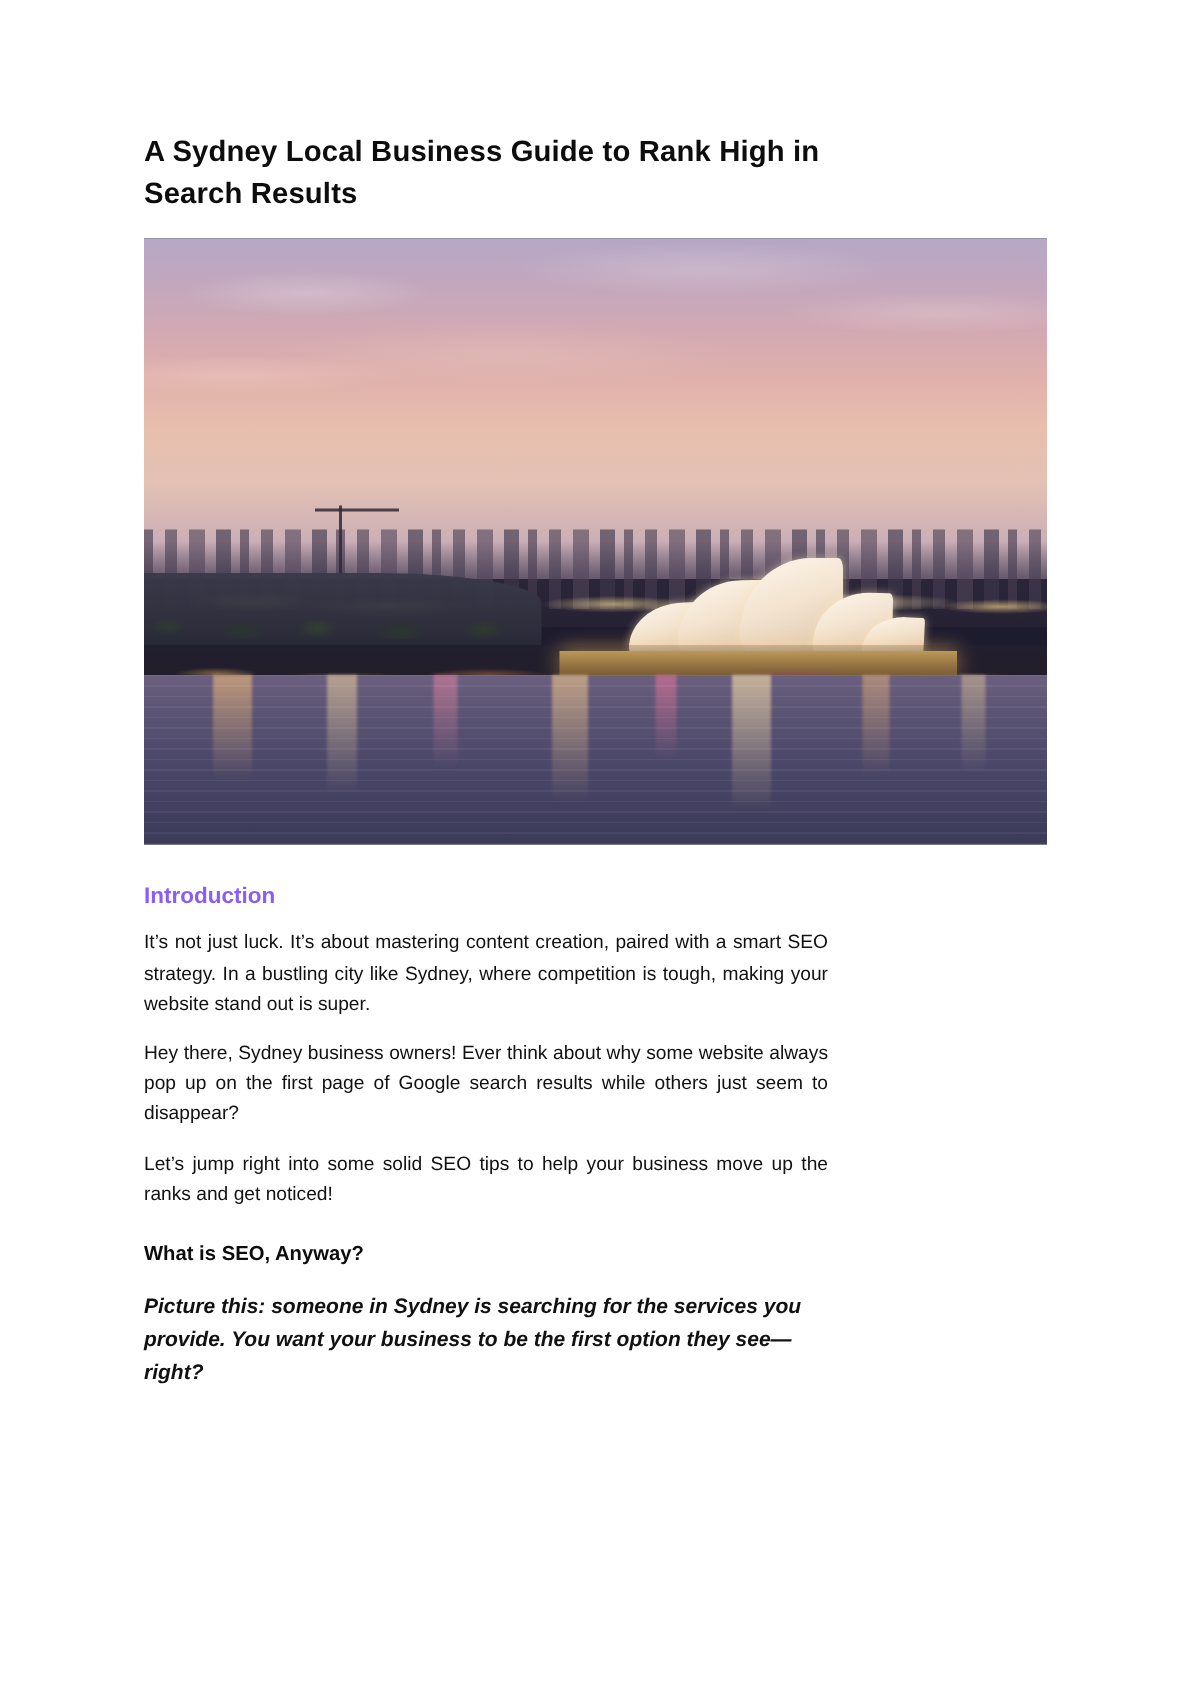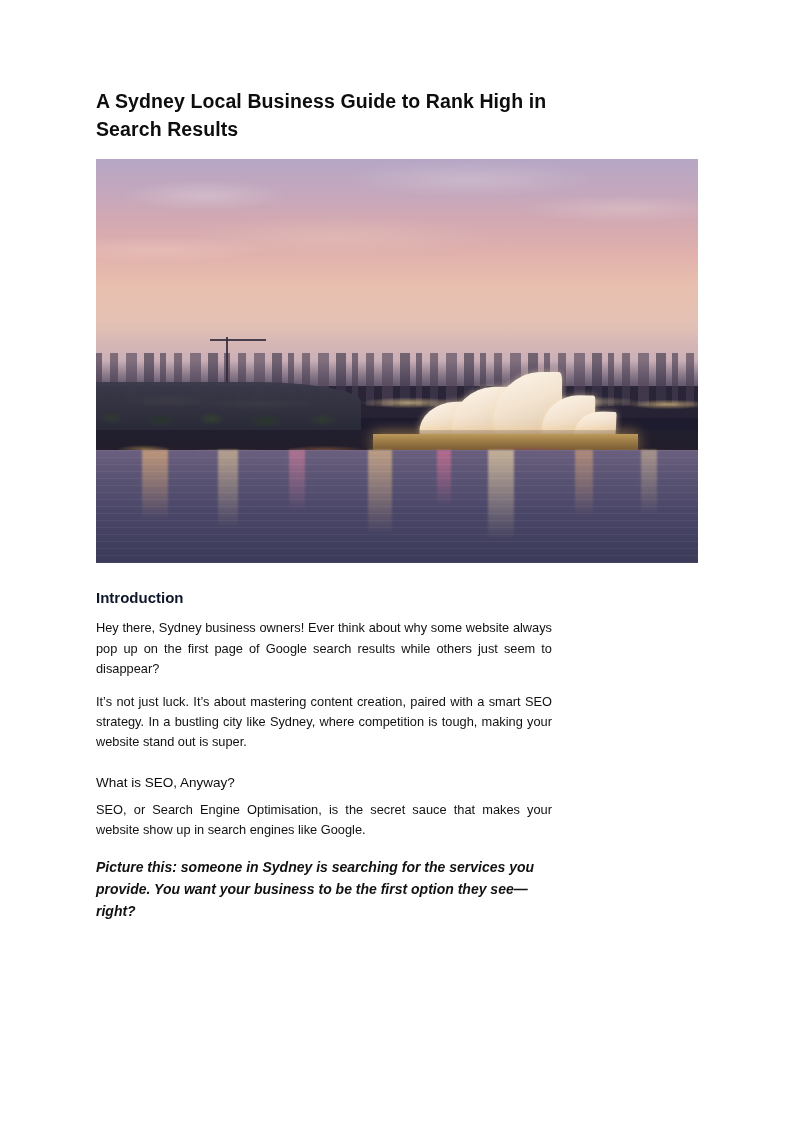--- a/index.html
+++ b/index.html
@@ -226,26 +226,26 @@
     background-image:
       repeating-linear-gradient(180deg,
         rgba(255,255,255,0.055) 0 1px,
         rgba(255,255,255,0) 1px 7px);
   }
 
   h2.section {
     font-size: 15px;
     font-weight: bold;
     margin: 26px 0 12px 0;
-    color: #0f172a;
+    color: #8b5cf6;
   }
   h2.section.spaced-top { margin-top: 44px; }
   h3.subsection {
     font-size: 13.5px;
-    font-weight: normal;
+    font-weight: bold;
     margin: 22px 0 10px 0;
     color: #0d0d0d;
   }
   p.body {
     font-size: 12.8px;
     line-height: 1.58;
     margin: 0 0 13px 0;
     text-align: justify;
     color: #111111;
   }
@@ -282,20 +282,20 @@
       <div class="shell s5"></div>
     </div>
     <div class="podium"></div>
     <div class="foreshore"></div>
     <div class="water"></div>
     <div class="reflections"></div>
     <div class="ripples"></div>
   </figure>
 
   <h2 class="section">Introduction</h2>
+  <p class="body">It’s not just luck. It’s about mastering content creation, paired with a smart SEO strategy. In a bustling city like Sydney, where competition is tough, making your website stand out is super.</p>
   <p class="body">Hey there, Sydney business owners! Ever think about why some website always pop up on the first page of Google search results while others just seem to disappear?</p>
-  <p class="body">It’s not just luck. It’s about mastering content creation, paired with a smart SEO strategy. In a bustling city like Sydney, where competition is tough, making your website stand out is super.</p>
+  <p class="body">Let’s jump right into some solid SEO tips to help your business move up the ranks and get noticed!</p>
 
   <h3 class="subsection">What is SEO, Anyway?</h3>
-  <p class="body">SEO, or Search Engine Optimisation, is the secret sauce that makes your website show up in search engines like Google.</p>
   <p class="callout">Picture this: someone in Sydney is searching for the services you provide. You want your business to be the first option they see—right?</p>
 
 </div>
 
 </body></html>

